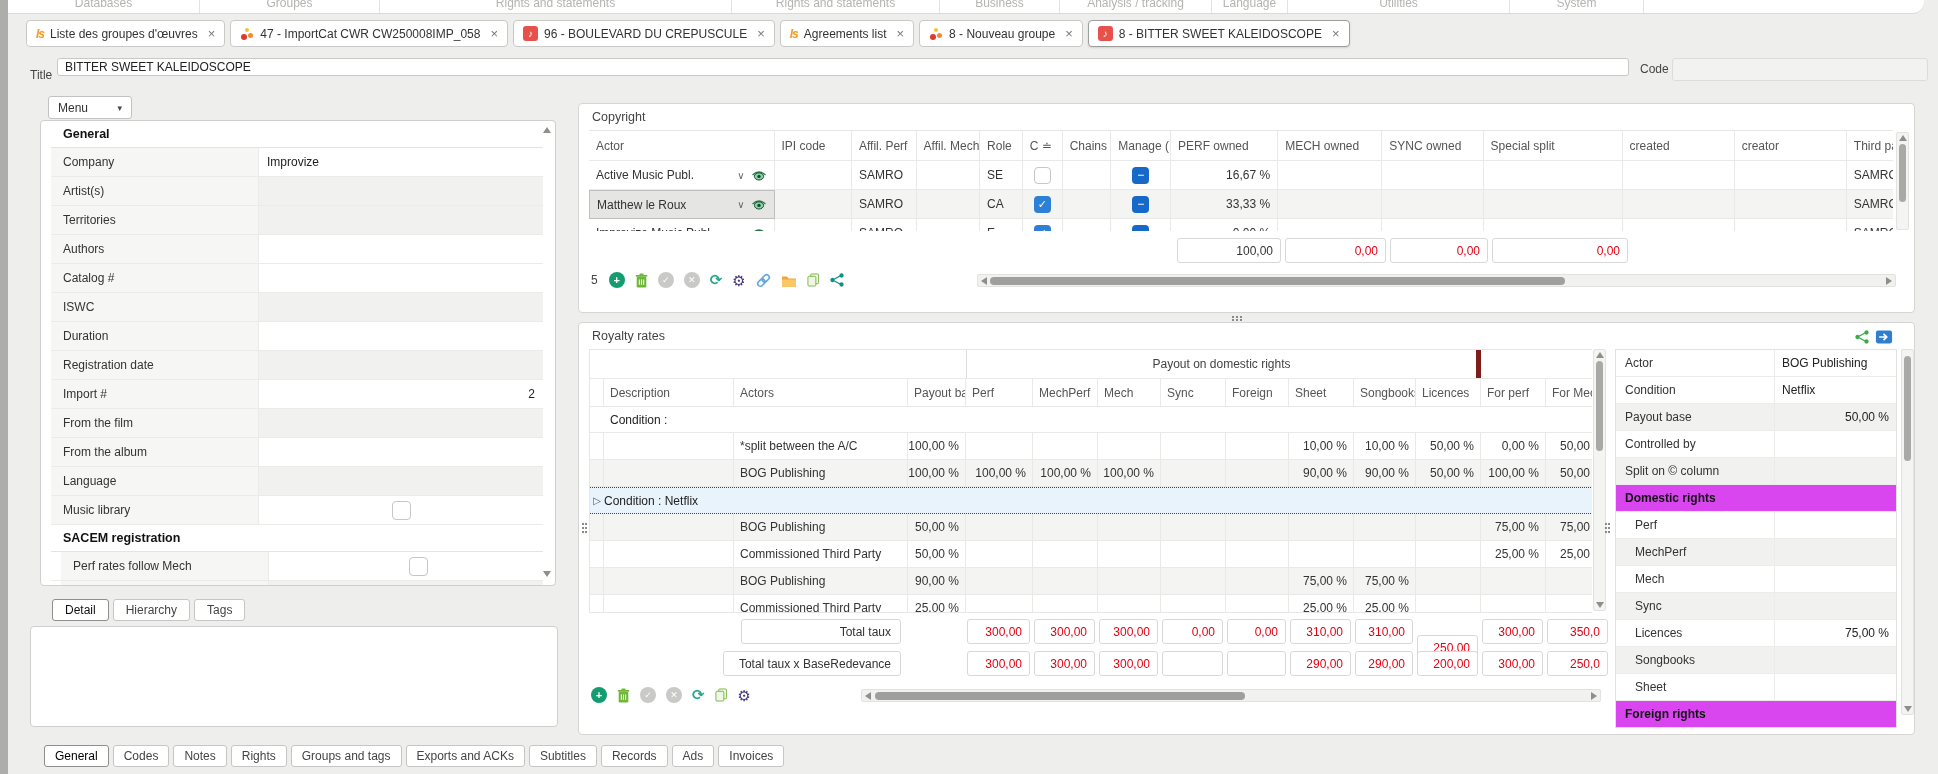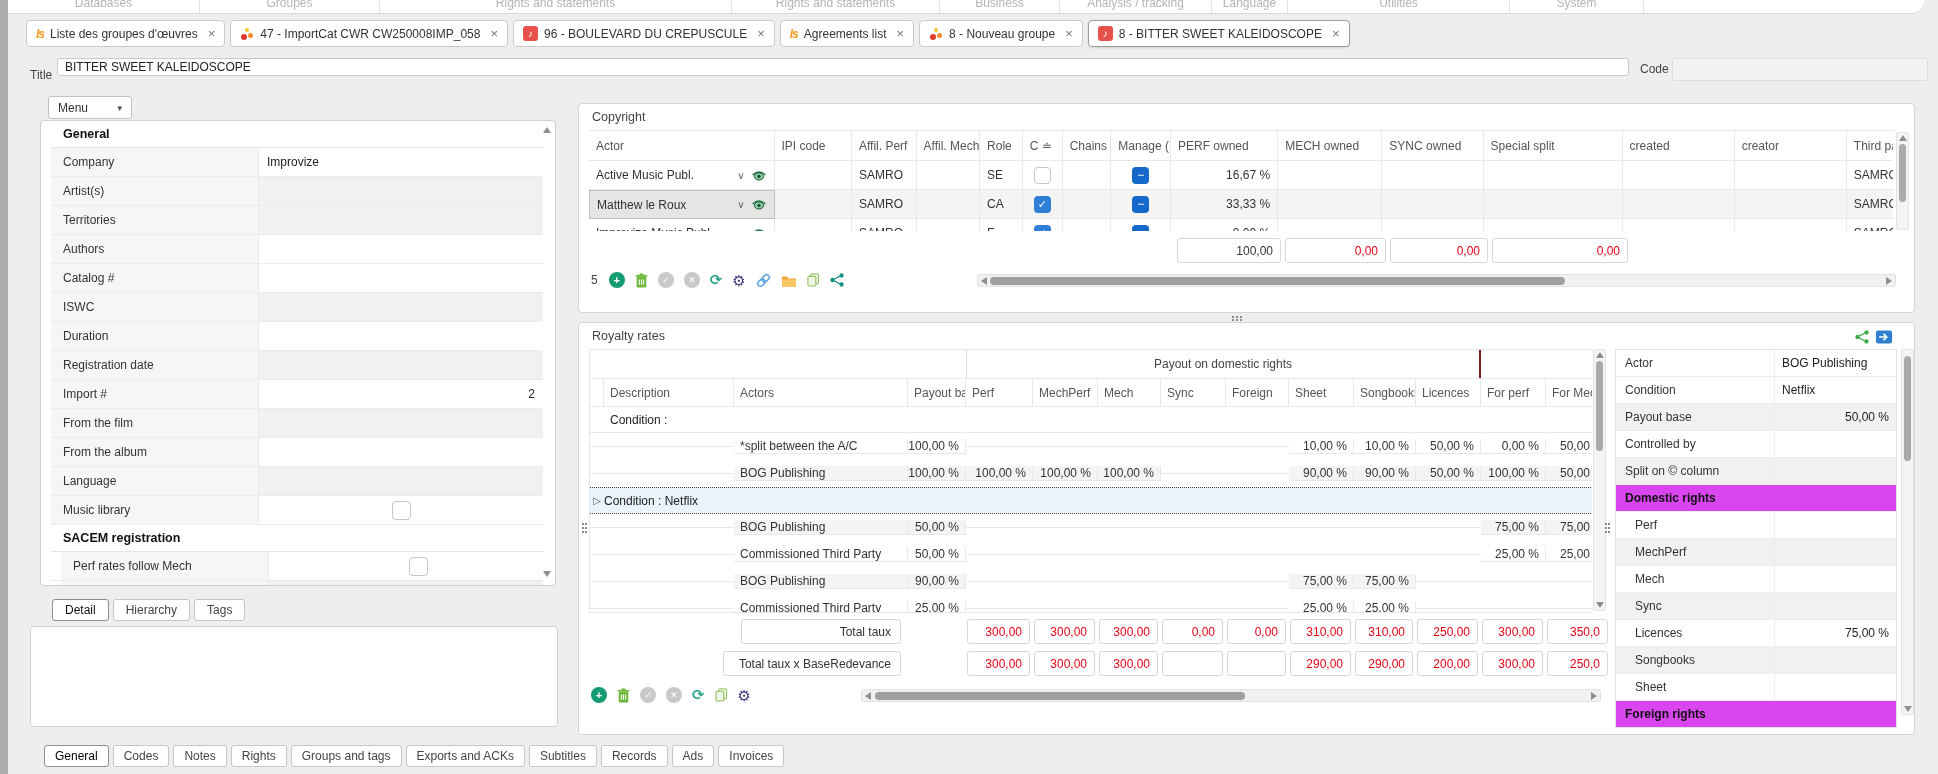--- a/index.html
+++ b/index.html
@@ -102,23 +102,23 @@
            padding:0 3px;box-sizing:border-box;}
   .hthumb{height:8px;background:#9f9f9d;border-radius:4px;}
   .grip-h{position:absolute;left:1232px;top:316px;width:12px;height:5px;}
   .dot{width:2px;height:2px;background:#8a8a88;box-shadow:4px 0 #8a8a88,8px 0 #8a8a88,0 3px #8a8a88,4px 3px #8a8a88,8px 3px #8a8a88;}
   .dotv{width:2px;height:2px;background:#8a8a88;box-shadow:0 4px #8a8a88,0 8px #8a8a88,3px 0 #8a8a88,3px 4px #8a8a88,3px 8px #8a8a88;}
   
   .roy-panel{left:578px;top:322px;width:1337px;height:413px;}
   .roy-view{position:absolute;left:10px;top:26px;width:1002px;overflow:hidden;border:1px solid #e6e6e4;border-right:none;}
   .rgrow{display:flex;width:1021px;height:28px;border-bottom:1px solid #e9e9e7;}
   .rghdr{display:flex;align-items:center;justify-content:center;color:#444;border-left:1px solid #dcdcda;
-         border-right:2px solid #7f1d1d;box-sizing:border-box;}
+         border-right:5px solid #7f1d1d;box-sizing:border-box;}
   .rhead,.rrow{display:flex;width:1021px;height:28px;}
-  .rrow{height:27px;align-items:center;}
+  .rrow{height:27px;}
   .rcell{display:flex;align-items:center;padding:0 6px;border-right:1px solid #e9e9e7;border-bottom:1px solid #e9e9e7;
          box-sizing:border-box;overflow:hidden;white-space:nowrap;}
   .rhead .rcell{color:#555;}
   .rc0{width:14px;padding:0;}.rc1{width:130px}.rc2{width:174px}.rc3{width:58px}.rc4{width:67px}.rc5{width:65px}
   .rc6{width:63px}.rc7{width:65px}.rc8{width:63px}.rc9{width:65px}.rc10{width:62px}.rc11{width:65px}
   .rc12{width:65px}.rc13{width:65px}
   .rrow.alt .rcell{background:#f4f4f2;}
   .rcell.num{justify-content:flex-end;}
   .cond-row{display:flex;align-items:center;width:1021px;height:26px;border-bottom:1px solid #e9e9e7;
             padding-left:20px;box-sizing:border-box;color:#222;}
@@ -610,21 +610,21 @@
     <div style="width:152px;"></div>
     <div class="rlabel-box" style="width:160px;">Total taux</div>
     <div style="width:66px;"></div>
     <div class="tbox red" style="width:63px;">300,00</div>
     <div class="tbox red" style="width:61px;">300,00</div>
     <div class="tbox red" style="width:59px;">300,00</div>
     <div class="tbox red" style="width:61px;">0,00</div>
     <div class="tbox red" style="width:59px;">0,00</div>
     <div class="tbox red" style="width:61px;">310,00</div>
     <div class="tbox red" style="width:58px;">310,00</div>
-    <div class="tbox red" style="width:61px;">250,00</div>
+    <div class="tbox red" style="width:61px;margin-top:16px;">250,00</div>
     <div class="tbox red" style="width:61px;">300,00</div>
     <div class="tbox red" style="width:61px;">350,0</div>
   </div>
   <div class="totals-row" style="top:328px;">
     <div style="width:134px;"></div>
     <div class="rlabel-box" style="width:178px;">Total taux x BaseRedevance</div>
     <div style="width:66px;"></div>
     <div class="tbox red" style="width:63px;">300,00</div>
     <div class="tbox red" style="width:61px;">300,00</div>
     <div class="tbox red" style="width:59px;">300,00</div>

